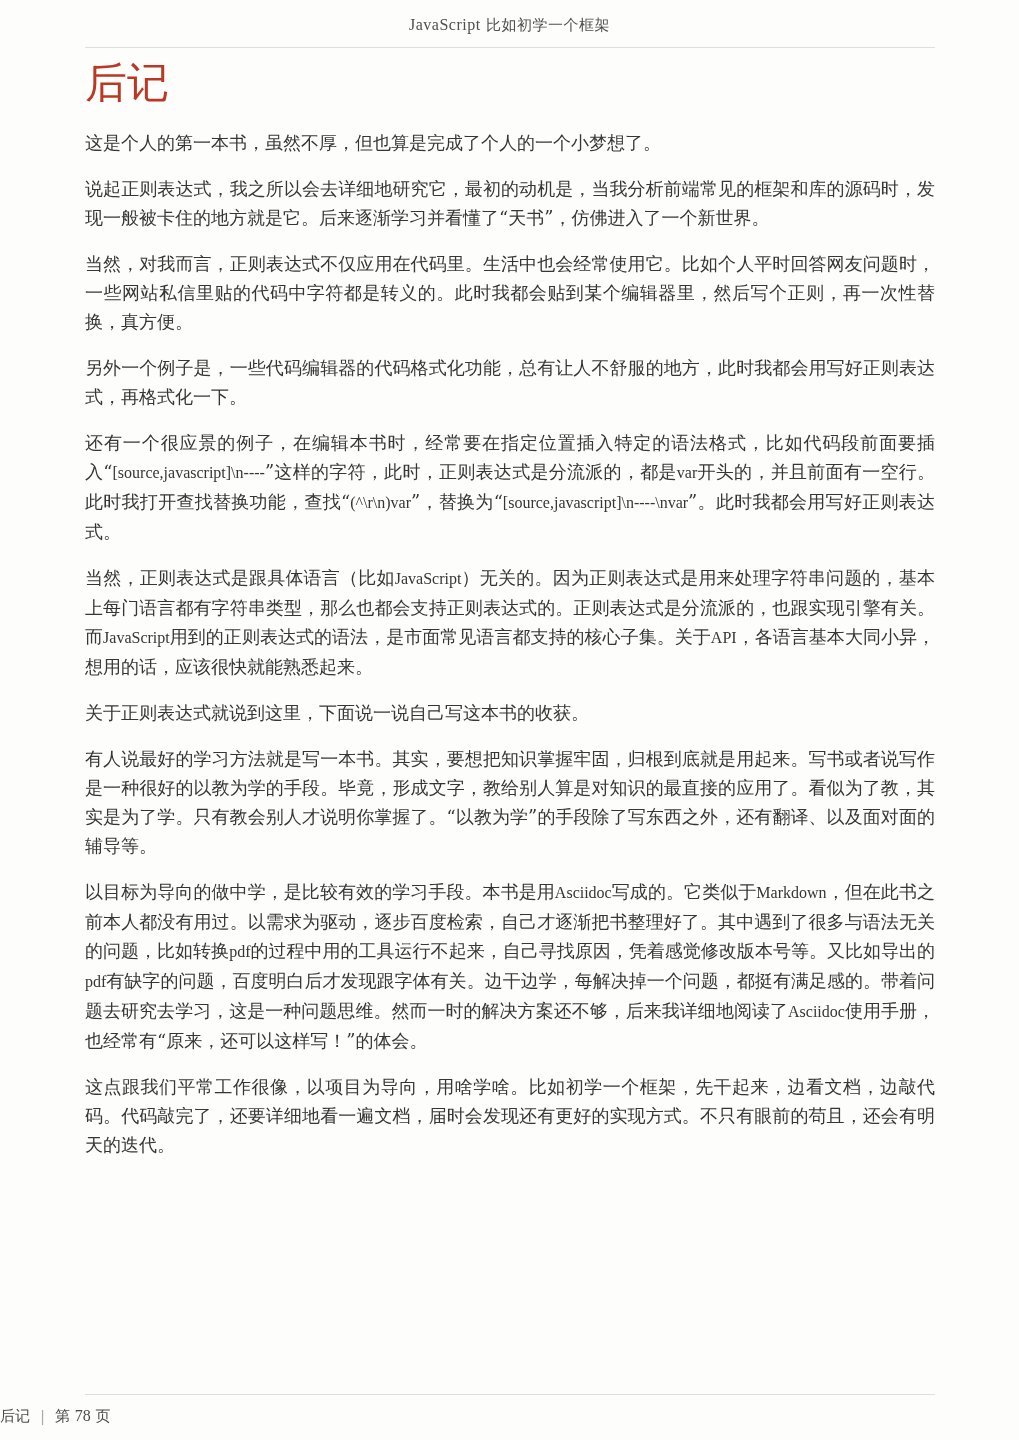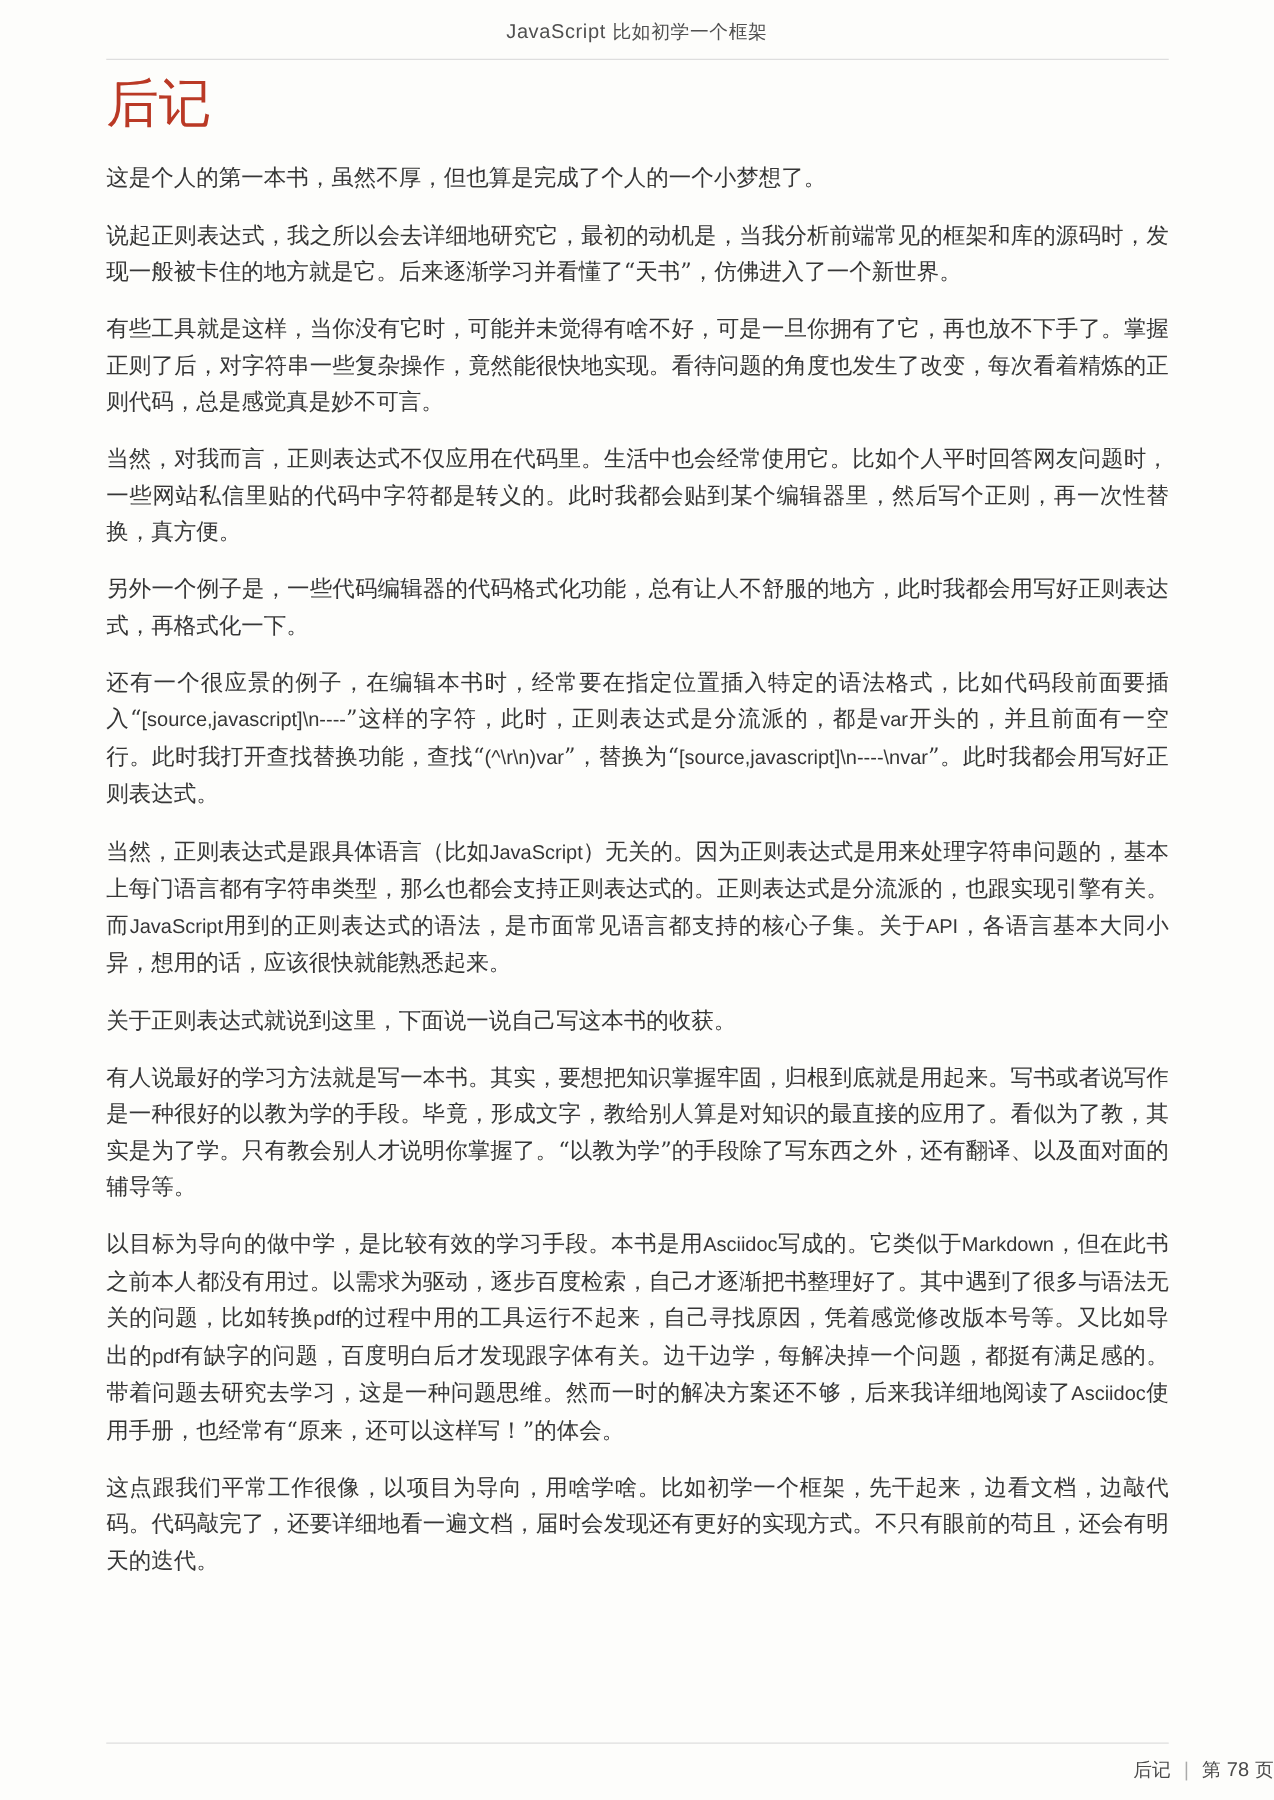--- a/index.html
+++ b/index.html
@@ -39,32 +39,32 @@
   }
   .chapter-content {
     margin: 0 84px 0 85px;
     font-size: 18px;
     line-height: 29px;
     color: #363636;
     text-align: justify;
   }
   .chapter-content p { margin: 0 0 17px 0; }
   .mono {
-    font-family: Liberation Sans, sans-serif;
+    font-family: Liberation Serif, serif;
     font-size: 16px;
   }
   .page-footer {
     position: absolute;
     left: 0;
     right: 0;
     bottom: 14px;
   }
   .footer-rule { margin-bottom: 12px; }
   .footer-text {
-    text-align: right;
+    text-align: left;
     font-size: 15px;
     color: #4a4a4a;
   }
   .footer-sep {
     display: inline-block;
     margin: 0 10px;
     color: #aaaaaa;
   }
 </style>
 </head>
@@ -75,21 +75,20 @@
   <header class="page-header">
     <div class="header-title"><span class="mono">JavaScript</span><span> 比如初学一个框架</span></div>
     <hr class="rule">
   </header>
 
   <h1 class="chapter-heading">后记</h1>
 
   <main class="chapter-content">
       <p><span>这是个人的第一本书，虽然不厚，但也算是完成了个人的一个小梦想了。</span></p>
       <p><span>说起正则表达式，我之所以会去详细地研究它，最初的动机是，当我分析前端常见的框架和库的源码时，发现一般被卡住的地方就是它。后来逐渐学习并看懂了“天书”，仿佛进入了一个新世界。</span></p>
-      <p><span>有些工具就是这样，当你没有它时，可能并未觉得有啥不好，可是一旦你拥有了它，再也放不下手了。掌握正则了后，对字符串一些复杂操作，竟然能很快地实现。看待问题的角度也发生了改变，每次看着精炼的正则代码，总是感觉真是妙不可言。</span></p>
       <p><span>当然，对我而言，正则表达式不仅应用在代码里。生活中也会经常使用它。比如个人平时回答网友问题时，一些网站私信里贴的代码中字符都是转义的。此时我都会贴到某个编辑器里，然后写个正则，再一次性替换，真方便。</span></p>
       <p><span>另外一个例子是，一些代码编辑器的代码格式化功能，总有让人不舒服的地方，此时我都会用写好正则表达式，再格式化一下。</span></p>
       <p><span>还有一个很应景的例子，在编辑本书时，经常要在指定位置插入特定的语法格式，比如代码段前面要插入“</span><span class="mono">[source,javascript]\n----</span><span>”这样的字符，此时，正则表达式是分流派的，都是</span><span class="mono">var</span><span>开头的，并且前面有一空行。此时我打开查找替换功能，查找“</span><span class="mono">(^\r\n)var</span><span>”，替换为“</span><span class="mono">[source,javascript]\n----\nvar</span><span>”。此时我都会用写好正则表达式。</span></p>
       <p><span>当然，正则表达式是跟具体语言（比如</span><span class="mono">JavaScript</span><span>）无关的。因为正则表达式是用来处理字符串问题的，基本上每门语言都有字符串类型，那么也都会支持正则表达式的。正则表达式是分流派的，也跟实现引擎有关。而</span><span class="mono">JavaScript</span><span>用到的正则表达式的语法，是市面常见语言都支持的核心子集。关于</span><span class="mono">API</span><span>，各语言基本大同小异，想用的话，应该很快就能熟悉起来。</span></p>
       <p><span>关于正则表达式就说到这里，下面说一说自己写这本书的收获。</span></p>
       <p><span>有人说最好的学习方法就是写一本书。其实，要想把知识掌握牢固，归根到底就是用起来。写书或者说写作是一种很好的以教为学的手段。毕竟，形成文字，教给别人算是对知识的最直接的应用了。看似为了教，其实是为了学。只有教会别人才说明你掌握了。“以教为学”的手段除了写东西之外，还有翻译、以及面对面的辅导等。</span></p>
       <p><span>以目标为导向的做中学，是比较有效的学习手段。本书是用</span><span class="mono">Asciidoc</span><span>写成的。它类似于</span><span class="mono">Markdown</span><span>，但在此书之前本人都没有用过。以需求为驱动，逐步百度检索，自己才逐渐把书整理好了。其中遇到了很多与语法无关的问题，比如转换</span><span class="mono">pdf</span><span>的过程中用的工具运行不起来，自己寻找原因，凭着感觉修改版本号等。又比如导出的</span><span class="mono">pdf</span><span>有缺字的问题，百度明白后才发现跟字体有关。边干边学，每解决掉一个问题，都挺有满足感的。带着问题去研究去学习，这是一种问题思维。然而一时的解决方案还不够，后来我详细地阅读了</span><span class="mono">Asciidoc</span><span>使用手册，也经常有“原来，还可以这样写！”的体会。</span></p>
       <p><span>这点跟我们平常工作很像，以项目为导向，用啥学啥。比如初学一个框架，先干起来，边看文档，边敲代码。代码敲完了，还要详细地看一遍文档，届时会发现还有更好的实现方式。不只有眼前的苟且，还会有明天的迭代。</span></p>
     </main>
 

